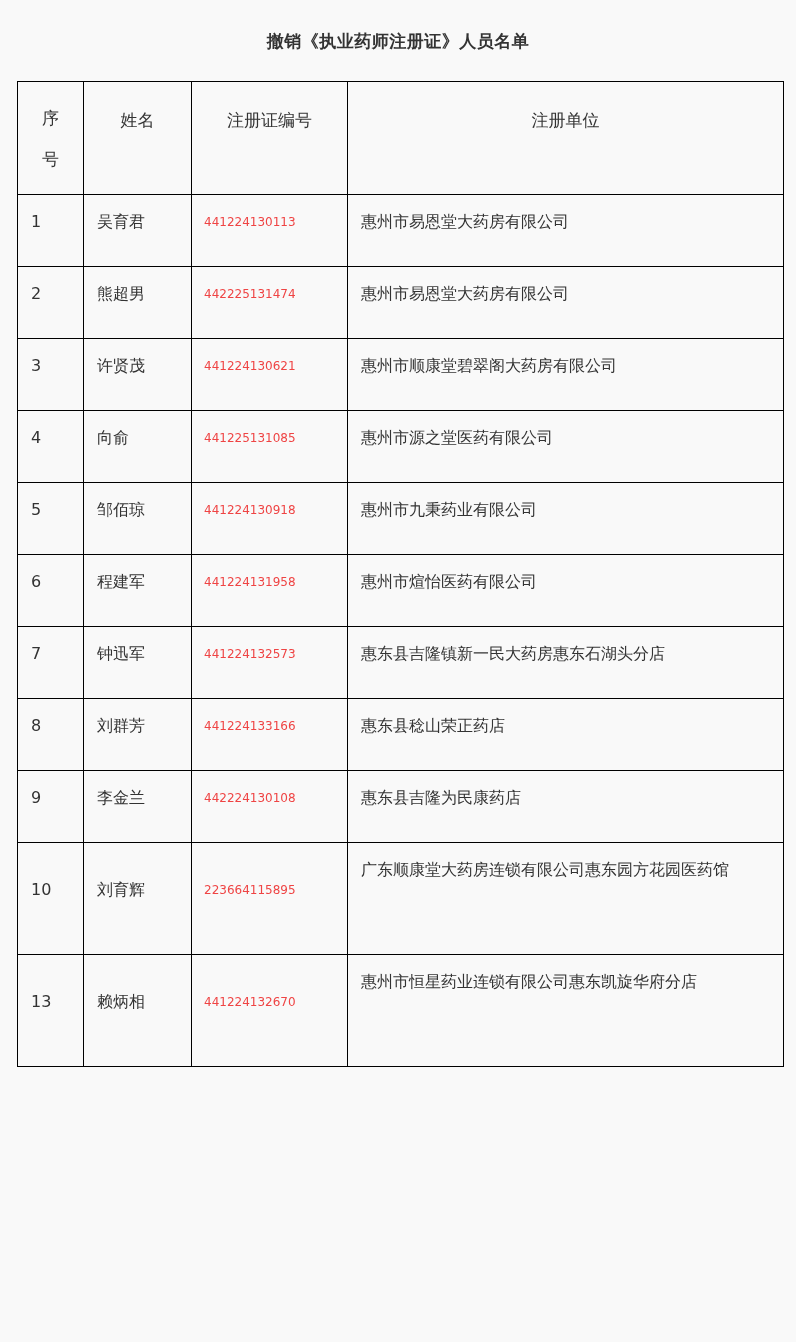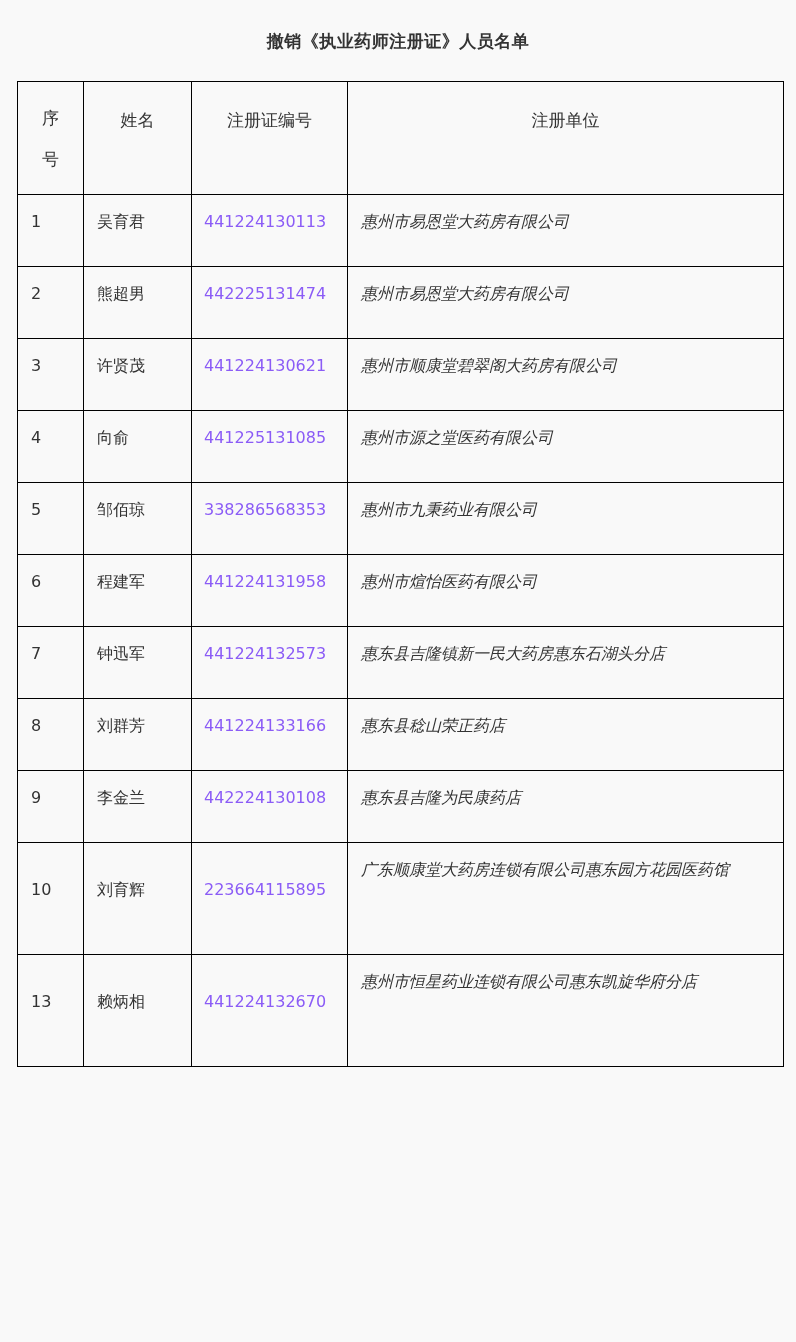--- a/index.html
+++ b/index.html
@@ -35,22 +35,22 @@
       height: 112px;
       text-align: center;
     }
     th .hdr { display: block; padding-top: 27px; }
     th.col-seq .hdr { padding-top: 16px; line-height: 41px; }
     td { height: 71px; }
     td.tall { height: 111px; }
     td .cell { padding: 14px 0 0 0; line-height: 26px; }
     td.c-seq .cell { padding-left: 13px; }
     td.c-name .cell { padding-left: 13px; }
-    td.c-cert .cell { padding-left: 12px; font-size: 16px; color: #8b5cf6; letter-spacing: 0; }
-    td.c-unit .cell { padding-left: 13px; padding-right: 8px; line-height: 40px; padding-top: 7px; font-style: italic; }
+    td.c-cert .cell { padding-left: 12px; font-size: 12px; color: #ef4444; letter-spacing: 0; }
+    td.c-unit .cell { padding-left: 13px; padding-right: 8px; line-height: 40px; padding-top: 7px; }
     td.tall.c-seq .cell, td.tall.c-name .cell, td.tall.c-cert .cell { padding-top: 34px; }
     td.tall.c-unit .cell { padding-top: 7px; }
   </style>
 </head>
 <body>
 
 <div class="title">撤销《执业药师注册证》人员名单</div>
 
 <table>
   <colgroup>
@@ -133,21 +133,21 @@
         </td>
       </tr>
       <tr>
         <td class="c-seq">
           <div class="cell">5</div>
         </td>
         <td class="c-name">
           <div class="cell">邹佰琼</div>
         </td>
         <td class="c-cert">
-          <div class="cell">338286568353</div>
+          <div class="cell">441224130918</div>
         </td>
         <td class="c-unit">
           <div class="cell">惠州市九秉药业有限公司</div>
         </td>
       </tr>
       <tr>
         <td class="c-seq">
           <div class="cell">6</div>
         </td>
         <td class="c-name">

